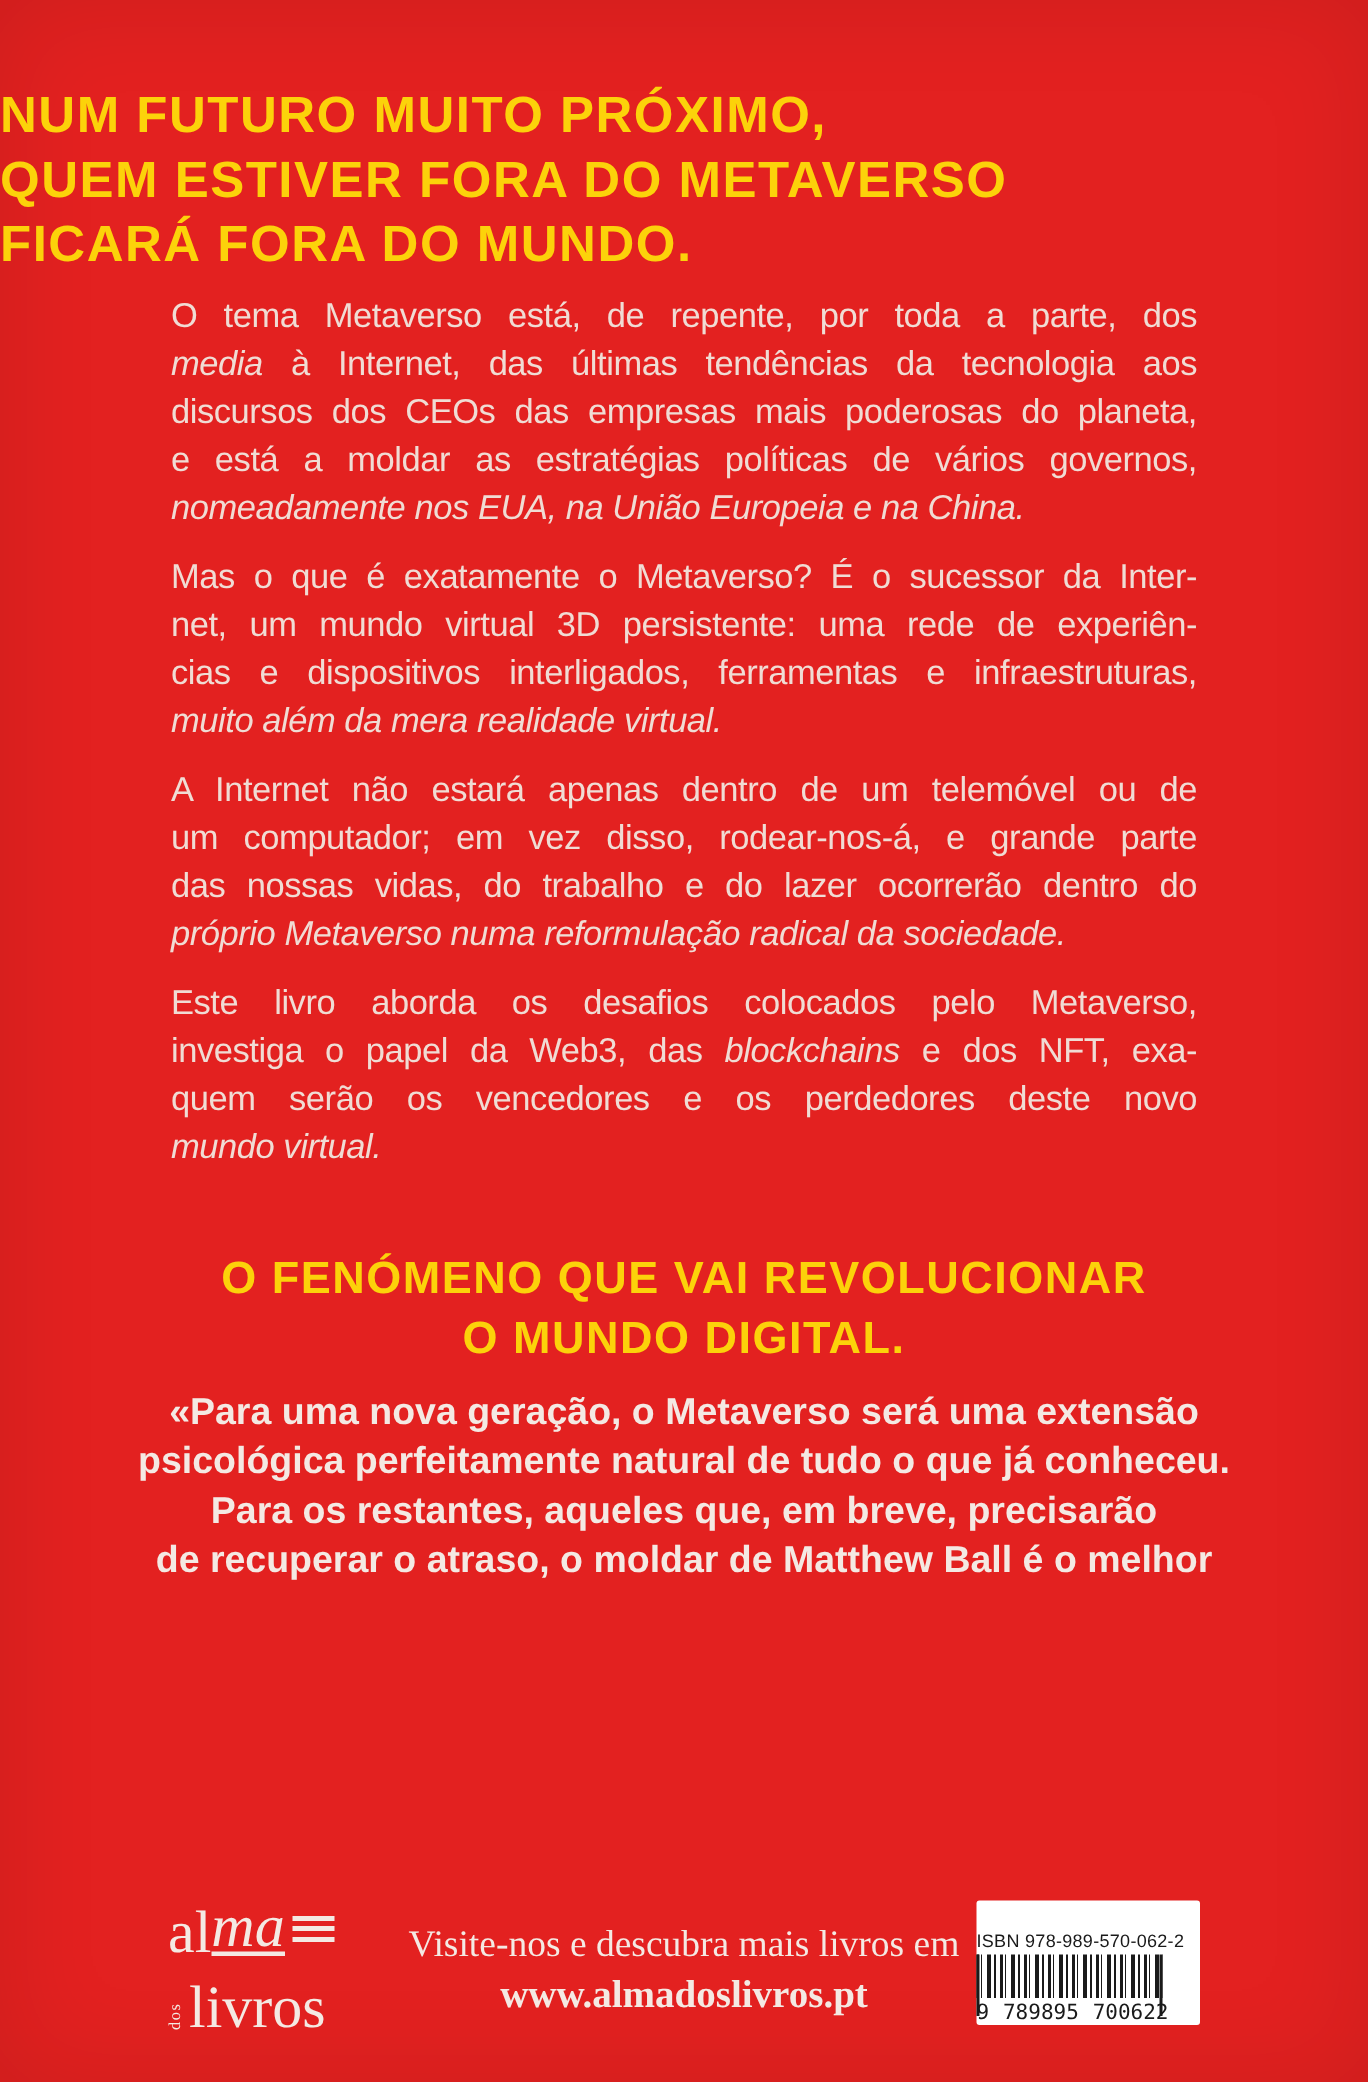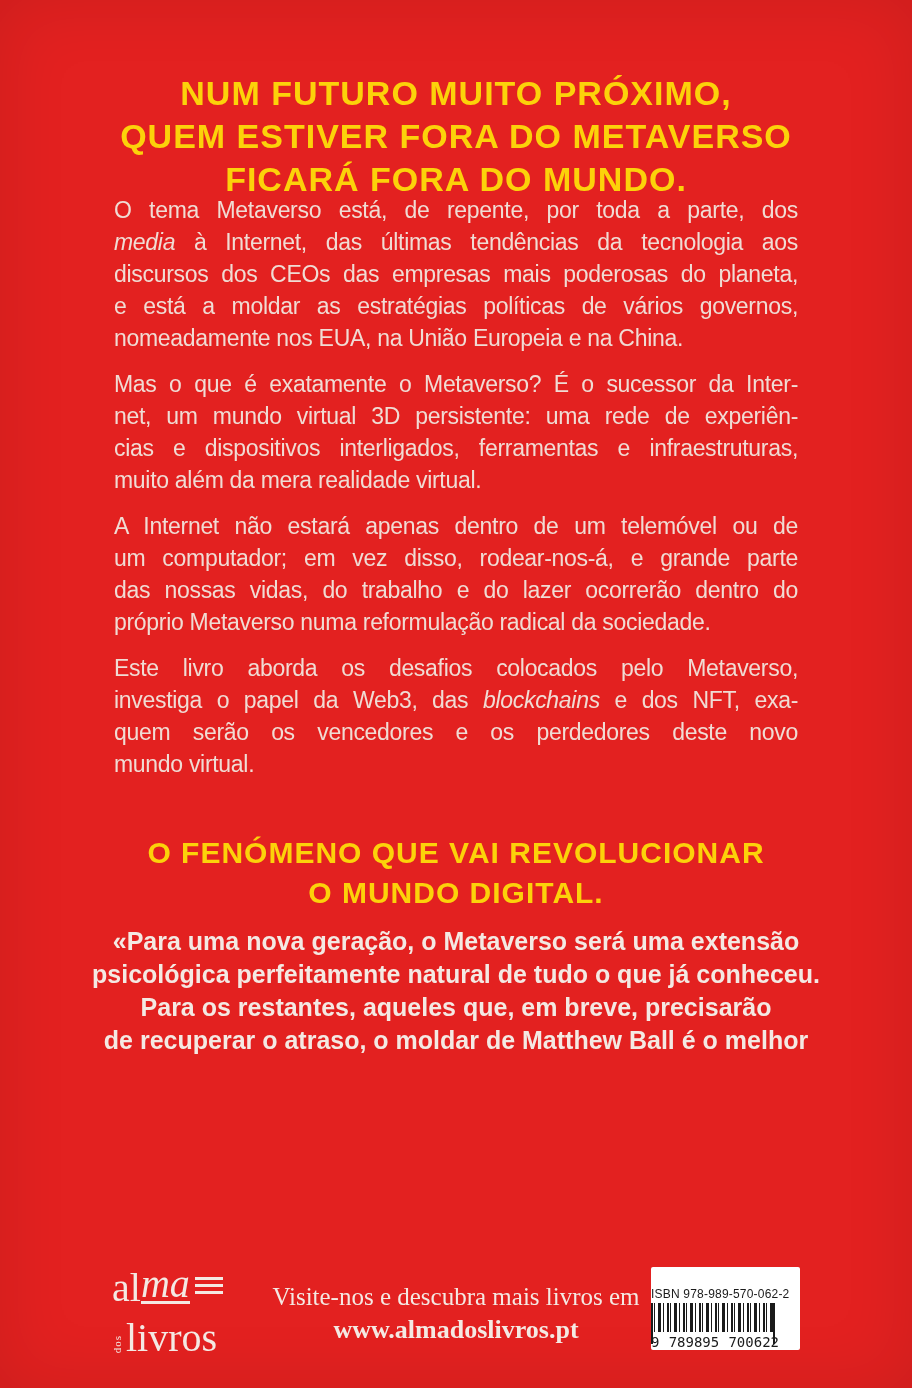--- a/index.html
+++ b/index.html
@@ -14,31 +14,31 @@
   html,body{margin:0;padding:0;}
   body{background:#888;font-family:"Liberation Sans","DejaVu Sans",sans-serif;}
   .page{
     position:relative;width:912px;height:1388px;margin:0 auto;
     background:var(--background,#e32120);overflow:hidden;
     box-shadow:inset 0 0 70px rgba(0,0,0,0.10);
   }
 
   
   .headline{
-    position:absolute;top:72px;left:0;right:0;text-align:center;
+    position:absolute;top:56px;left:0;right:0;
     color:var(--headline_yellow,#fcd20a);
     font-weight:bold;font-size:34px;line-height:43px;letter-spacing:1px;
   }
 
   
   .body-col{position:absolute;top:194px;left:114px;width:684px;}
   .para{margin:0 0 14px 0;color:var(--body_text,#f0dcd4);
     font-size:23px;line-height:32px;letter-spacing:-0.3px;}
   .bl{text-align:justify;text-align-last:justify;}
-  .bl.last{text-align:center;text-align-last:left;}
+  .bl.last{text-align:center;text-align-last:left;font-style:italic;}
   .para i{font-style:italic;}
 
   
   .subhead{
     position:absolute;top:833px;left:0;right:0;text-align:center;
     color:var(--headline_yellow,#fcd20a);
     font-weight:bold;font-size:30px;line-height:40px;letter-spacing:1px;
   }
 
   

